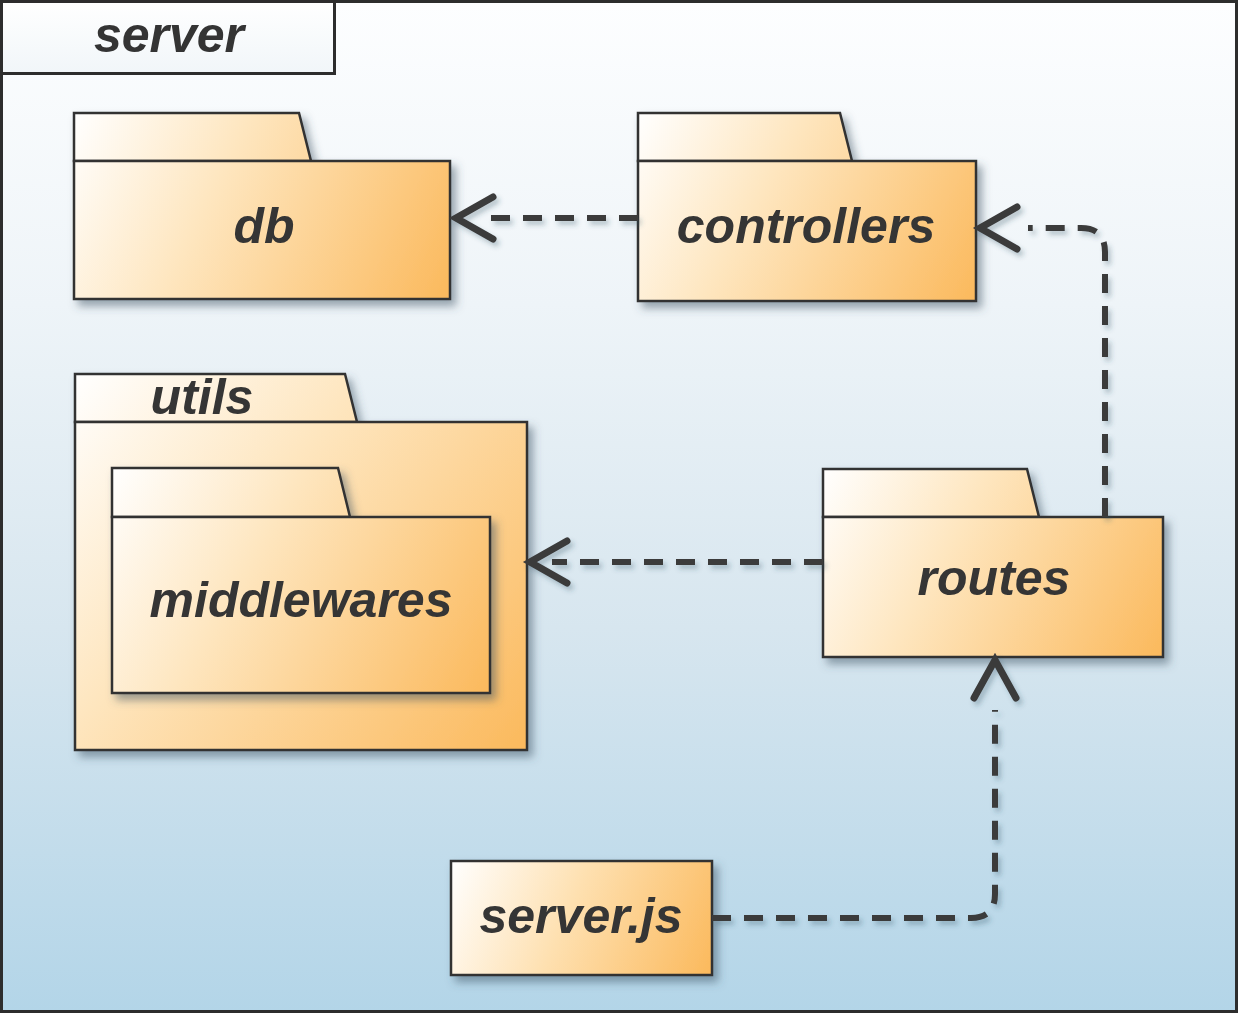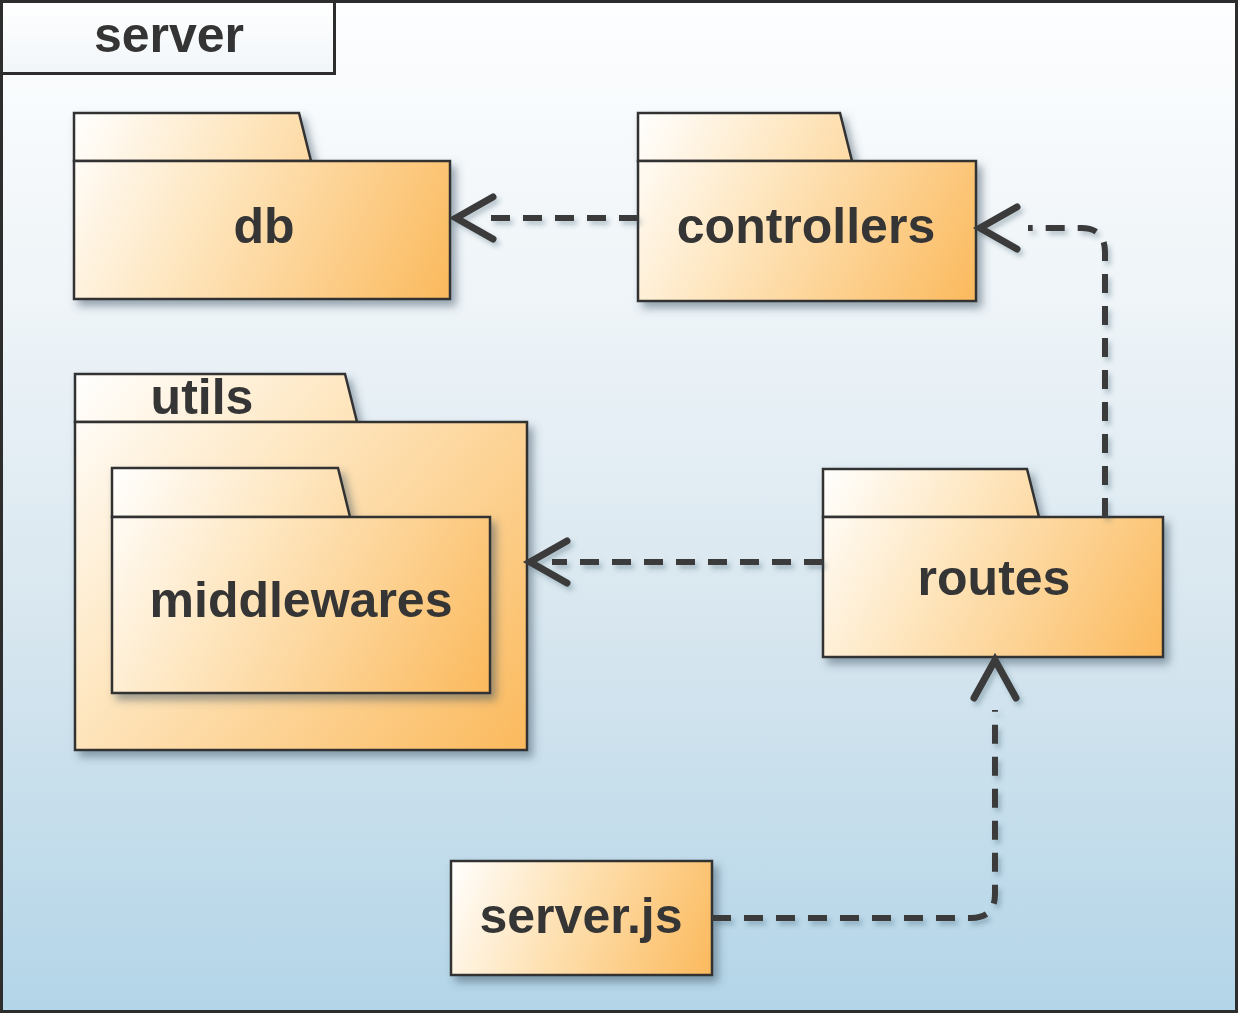--- a/index.html
+++ b/index.html
@@ -5,20 +5,21 @@
   html, body {
     margin: 0;
     padding: 0;
     background: #ffffff;
     font-family: "Liberation Sans", sans-serif;
   }
   .diagram-wrap {
     width: 1236px;
     height: 1013px;
     position: relative;
+    font-style: italic;
   }
   svg { display: block; }
   text {
     font-family: "Liberation Sans", sans-serif;
     font-weight: bold;
     fill: #343434;
   }
   .node-label   { font-size: 50px; }
   .package-label{ font-size: 50px; }
   .shape  { stroke: #333333; stroke-width: 2.5; }

